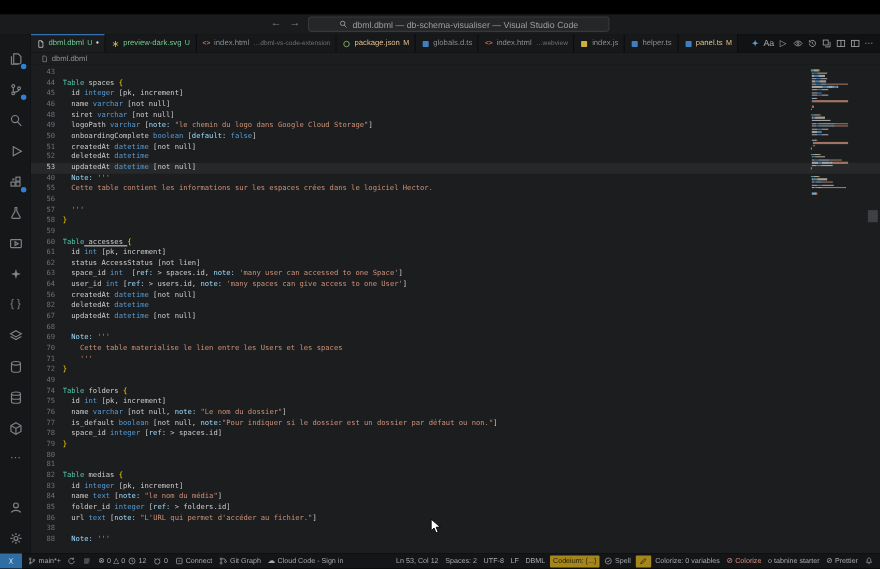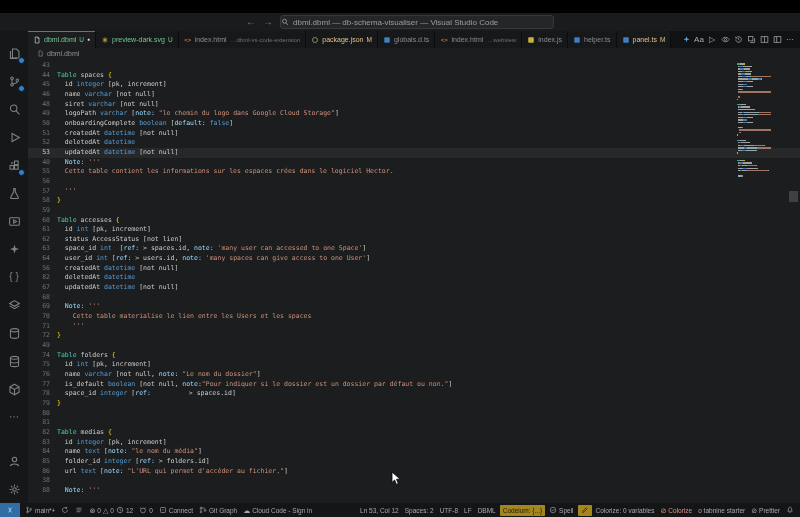--- a/index.html
+++ b/index.html
@@ -4,21 +4,21 @@
 <style>
   html,body{margin:0;padding:0;background:#000;}
   body{width:800px;height:517px;overflow:hidden;font-family:"Liberation Sans",sans-serif;}
   #window{position:relative;width:800px;height:517px;background:#000;}
 
   
   .titlebar{position:absolute;left:0;top:13px;width:800px;height:18px;background:#1a1b1d;
     display:flex;align-items:center;justify-content:center;gap:7px;}
   .nav-arrow{color:#7d8184;font-size:10px;line-height:1;cursor:default;}
   .cmd-pill{width:272px;height:12px;background:#242628;border:1px solid #36383a;border-radius:3px;
-    color:#9b9ea1;font-size:8px;display:flex;align-items:center;justify-content:flex-start;gap:4px;overflow:hidden;white-space:nowrap;}
+    color:#9b9ea1;font-size:8px;display:flex;align-items:center;justify-content:center;gap:4px;overflow:hidden;white-space:nowrap;}
 
   
   .activitybar{position:absolute;left:0;top:31px;width:28px;height:472px;background:#161719;
     display:flex;flex-direction:column;align-items:center;padding-top:8px;box-sizing:border-box;}
   .act-spacer{flex:1;}
   .act-item{width:28px;height:28px;display:flex;align-items:center;justify-content:center;color:#7e8388;position:relative;flex:none;}
   .act-item .ic{width:14px;height:14px;}
   .act-item .ic svg{width:13px;height:13px;}
   .act-item .ic{font-size:10px;}
   .badge-dot{position:absolute;right:3px;bottom:3px;width:7px;height:7px;border-radius:50%;
@@ -374,39 +374,39 @@
       <div class="code-line"><span class="gutter">50</span><span class="lc"><span style="color: rgb(204, 204, 204);">  onboardingComplete </span><span style="color: rgb(86, 156, 214);">boolean</span><span style="color: rgb(204, 204, 204);"> [</span><span style="color: rgb(156, 220, 254);">default:</span><span style="color: rgb(204, 204, 204);"> </span><span style="color: rgb(86, 156, 214);">false</span><span style="color: rgb(204, 204, 204);">]</span></span></div>
       <div class="code-line"><span class="gutter">51</span><span class="lc"><span style="color: rgb(204, 204, 204);">  createdAt </span><span style="color: rgb(86, 156, 214);">datetime</span><span style="color: rgb(204, 204, 204);"> [not null]</span></span></div>
       <div class="code-line"><span class="gutter">52</span><span class="lc"><span style="color: rgb(204, 204, 204);">  deletedAt </span><span style="color: rgb(86, 156, 214);">datetime</span></span></div>
       <div class="code-line current"><span class="gutter">53</span><span class="lc"><span style="color: rgb(204, 204, 204);">  updatedAt </span><span style="color: rgb(86, 156, 214);">datetime</span><span style="color: rgb(204, 204, 204);"> [not null]</span></span></div>
       <div class="code-line"><span class="gutter">40</span><span class="lc"><span style="color: rgb(204, 204, 204);">  </span><span style="color: rgb(156, 220, 254);">Note:</span><span style="color: rgb(204, 204, 204);"> </span><span style="color: rgb(206, 145, 120);">'''</span></span></div>
       <div class="code-line"><span class="gutter">55</span><span class="lc"><span style="color: rgb(206, 145, 120);">  Cette table contient les informations sur les espaces crées dans le logiciel Hector.</span></span></div>
       <div class="code-line"><span class="gutter">56</span><span class="lc"></span></div>
       <div class="code-line"><span class="gutter">57</span><span class="lc"><span style="color: rgb(206, 145, 120);">  '''</span></span></div>
       <div class="code-line"><span class="gutter">58</span><span class="lc"><span style="color: rgb(255, 215, 0);">}</span></span></div>
       <div class="code-line"><span class="gutter">59</span><span class="lc"></span></div>
-      <div class="code-line"><span class="gutter">60</span><span class="lc"><span style="color: rgb(78, 201, 176);">Table</span><span style="color: rgb(204, 204, 204);"> accesses </span><span style="color: rgb(255, 215, 0);">{</span></span></div>
+      <div class="code-line"><span class="gutter">60</span><span class="lc"><span style="color: rgb(78, 201, 176);">Table</span><span style="color: rgb(204, 204, 204); text-decoration: underline;"> accesses </span><span style="color: rgb(255, 215, 0);">{</span></span></div>
       <div class="code-line"><span class="gutter">61</span><span class="lc"><span style="color: rgb(204, 204, 204);">  id </span><span style="color: rgb(86, 156, 214);">int</span><span style="color: rgb(204, 204, 204);"> [pk, increment]</span></span></div>
       <div class="code-line"><span class="gutter">62</span><span class="lc"><span style="color: rgb(204, 204, 204);">  status AccessStatus [not lien]</span></span></div>
       <div class="code-line"><span class="gutter">63</span><span class="lc"><span style="color: rgb(204, 204, 204);">  space_id </span><span style="color: rgb(86, 156, 214);">int</span><span style="color: rgb(204, 204, 204);">  [</span><span style="color: rgb(156, 220, 254);">ref:</span><span style="color: rgb(204, 204, 204);"> &gt; spaces.id, </span><span style="color: rgb(156, 220, 254);">note:</span><span style="color: rgb(204, 204, 204);"> </span><span style="color: rgb(206, 145, 120);">'many user can accessed to one Space'</span><span style="color: rgb(204, 204, 204);">]</span></span></div>
       <div class="code-line"><span class="gutter">64</span><span class="lc"><span style="color: rgb(204, 204, 204);">  user_id </span><span style="color: rgb(86, 156, 214);">int</span><span style="color: rgb(204, 204, 204);"> [</span><span style="color: rgb(156, 220, 254);">ref:</span><span style="color: rgb(204, 204, 204);"> &gt; users.id, </span><span style="color: rgb(156, 220, 254);">note:</span><span style="color: rgb(204, 204, 204);"> </span><span style="color: rgb(206, 145, 120);">'many spaces can give access to one User'</span><span style="color: rgb(204, 204, 204);">]</span></span></div>
       <div class="code-line"><span class="gutter">56</span><span class="lc"><span style="color: rgb(204, 204, 204);">  createdAt </span><span style="color: rgb(86, 156, 214);">datetime</span><span style="color: rgb(204, 204, 204);"> [not null]</span></span></div>
       <div class="code-line"><span class="gutter">82</span><span class="lc"><span style="color: rgb(204, 204, 204);">  deletedAt </span><span style="color: rgb(86, 156, 214);">datetime</span></span></div>
       <div class="code-line"><span class="gutter">67</span><span class="lc"><span style="color: rgb(204, 204, 204);">  updatedAt </span><span style="color: rgb(86, 156, 214);">datetime</span><span style="color: rgb(204, 204, 204);"> [not null]</span></span></div>
       <div class="code-line"><span class="gutter">68</span><span class="lc"></span></div>
       <div class="code-line"><span class="gutter">69</span><span class="lc"><span style="color: rgb(204, 204, 204);">  </span><span style="color: rgb(156, 220, 254);">Note:</span><span style="color: rgb(204, 204, 204);"> </span><span style="color: rgb(206, 145, 120);">'''</span></span></div>
       <div class="code-line"><span class="gutter">70</span><span class="lc"><span style="color: rgb(206, 145, 120);">    Cette table materialise le lien entre les Users et les spaces</span></span></div>
       <div class="code-line"><span class="gutter">71</span><span class="lc"><span style="color: rgb(206, 145, 120);">    '''</span></span></div>
       <div class="code-line"><span class="gutter">72</span><span class="lc"><span style="color: rgb(255, 215, 0);">}</span></span></div>
       <div class="code-line"><span class="gutter">49</span><span class="lc"></span></div>
       <div class="code-line"><span class="gutter">74</span><span class="lc"><span style="color: rgb(78, 201, 176);">Table</span><span style="color: rgb(204, 204, 204);"> folders </span><span style="color: rgb(255, 215, 0);">{</span></span></div>
       <div class="code-line"><span class="gutter">75</span><span class="lc"><span style="color: rgb(204, 204, 204);">  id </span><span style="color: rgb(86, 156, 214);">int</span><span style="color: rgb(204, 204, 204);"> [pk, increment]</span></span></div>
       <div class="code-line"><span class="gutter">76</span><span class="lc"><span style="color: rgb(204, 204, 204);">  name </span><span style="color: rgb(86, 156, 214);">varchar</span><span style="color: rgb(204, 204, 204);"> [not null, </span><span style="color: rgb(156, 220, 254);">note:</span><span style="color: rgb(204, 204, 204);"> </span><span style="color: rgb(206, 145, 120);">"Le nom du dossier"</span><span style="color: rgb(204, 204, 204);">]</span></span></div>
       <div class="code-line"><span class="gutter">77</span><span class="lc"><span style="color: rgb(204, 204, 204);">  is_default </span><span style="color: rgb(86, 156, 214);">boolean</span><span style="color: rgb(204, 204, 204);"> [not null, </span><span style="color: rgb(156, 220, 254);">note:</span><span style="color: rgb(206, 145, 120);">"Pour indiquer si le dossier est un dossier par défaut ou non."</span><span style="color: rgb(204, 204, 204);">]</span></span></div>
-      <div class="code-line"><span class="gutter">78</span><span class="lc"><span style="color: rgb(204, 204, 204);">  space_id </span><span style="color: rgb(86, 156, 214);">integer</span><span style="color: rgb(204, 204, 204);"> [</span><span style="color: rgb(156, 220, 254);">ref:</span><span style="color: rgb(204, 204, 204); margin-left: 34px;"> &gt; spaces.id]</span></span></div>
+      <div class="code-line"><span class="gutter">78</span><span class="lc"><span style="color: rgb(204, 204, 204);">  space_id </span><span style="color: rgb(86, 156, 214);">integer</span><span style="color: rgb(204, 204, 204);"> [</span><span style="color: rgb(156, 220, 254);">ref:</span><span style="color: rgb(204, 204, 204);"> &gt; spaces.id]</span></span></div>
       <div class="code-line"><span class="gutter">79</span><span class="lc"><span style="color: rgb(255, 215, 0);">}</span></span></div>
       <div class="code-line"><span class="gutter">80</span><span class="lc"></span></div>
       <div class="code-line"><span class="gutter">81</span><span class="lc"></span></div>
       <div class="code-line"><span class="gutter">82</span><span class="lc"><span style="color: rgb(78, 201, 176);">Table</span><span style="color: rgb(204, 204, 204);"> medias </span><span style="color: rgb(255, 215, 0);">{</span></span></div>
       <div class="code-line"><span class="gutter">83</span><span class="lc"><span style="color: rgb(204, 204, 204);">  id </span><span style="color: rgb(86, 156, 214);">integer</span><span style="color: rgb(204, 204, 204);"> [pk, increment]</span></span></div>
       <div class="code-line"><span class="gutter">84</span><span class="lc"><span style="color: rgb(204, 204, 204);">  name </span><span style="color: rgb(86, 156, 214);">text</span><span style="color: rgb(204, 204, 204);"> [</span><span style="color: rgb(156, 220, 254);">note:</span><span style="color: rgb(204, 204, 204);"> </span><span style="color: rgb(206, 145, 120);">"le nom du média"</span><span style="color: rgb(204, 204, 204);">]</span></span></div>
       <div class="code-line"><span class="gutter">85</span><span class="lc"><span style="color: rgb(204, 204, 204);">  folder_id </span><span style="color: rgb(86, 156, 214);">integer</span><span style="color: rgb(204, 204, 204);"> [</span><span style="color: rgb(156, 220, 254);">ref:</span><span style="color: rgb(204, 204, 204);"> &gt; folders.id]</span></span></div>
       <div class="code-line"><span class="gutter">86</span><span class="lc"><span style="color: rgb(204, 204, 204);">  url </span><span style="color: rgb(86, 156, 214);">text</span><span style="color: rgb(204, 204, 204);"> [</span><span style="color: rgb(156, 220, 254);">note:</span><span style="color: rgb(204, 204, 204);"> </span><span style="color: rgb(206, 145, 120);">"L'URL qui permet d'accéder au fichier."</span><span style="color: rgb(204, 204, 204);">]</span></span></div>
       <div class="code-line"><span class="gutter">38</span><span class="lc"></span></div>
       <div class="code-line"><span class="gutter">88</span><span class="lc"><span style="color: rgb(204, 204, 204);">  </span><span style="color: rgb(156, 220, 254);">Note:</span><span style="color: rgb(204, 204, 204);"> </span><span style="color: rgb(206, 145, 120);">'''</span></span></div>

